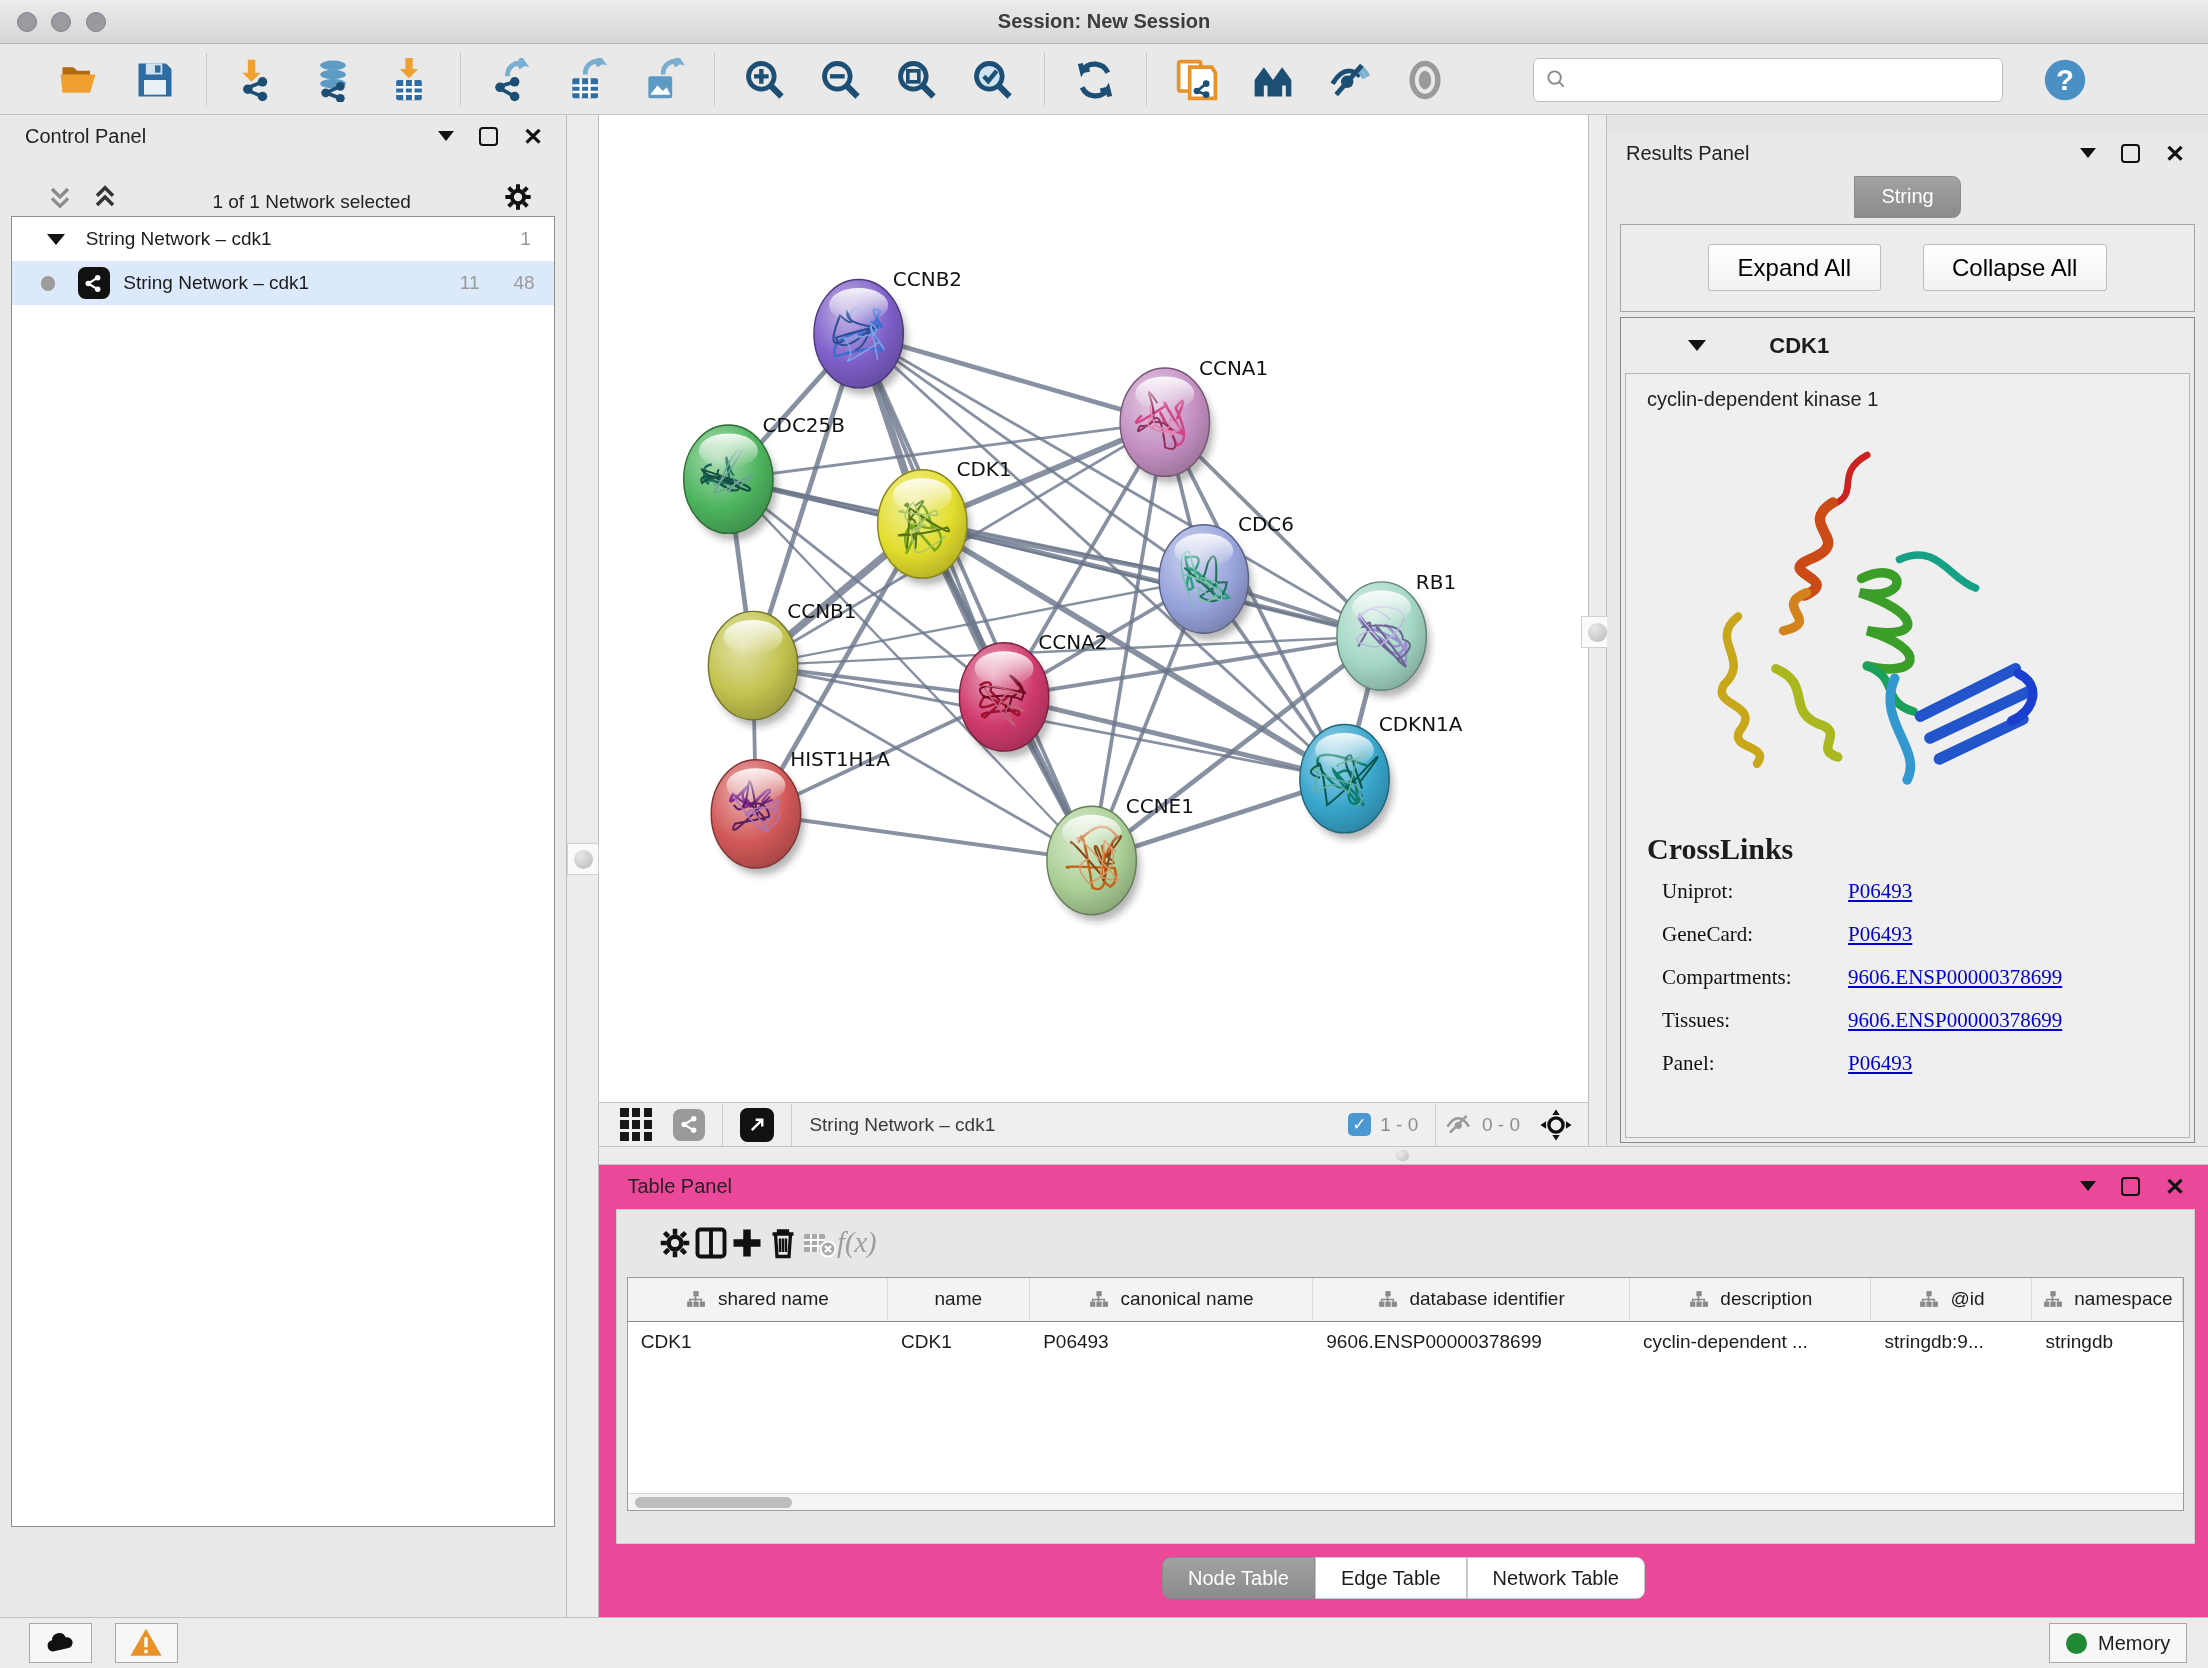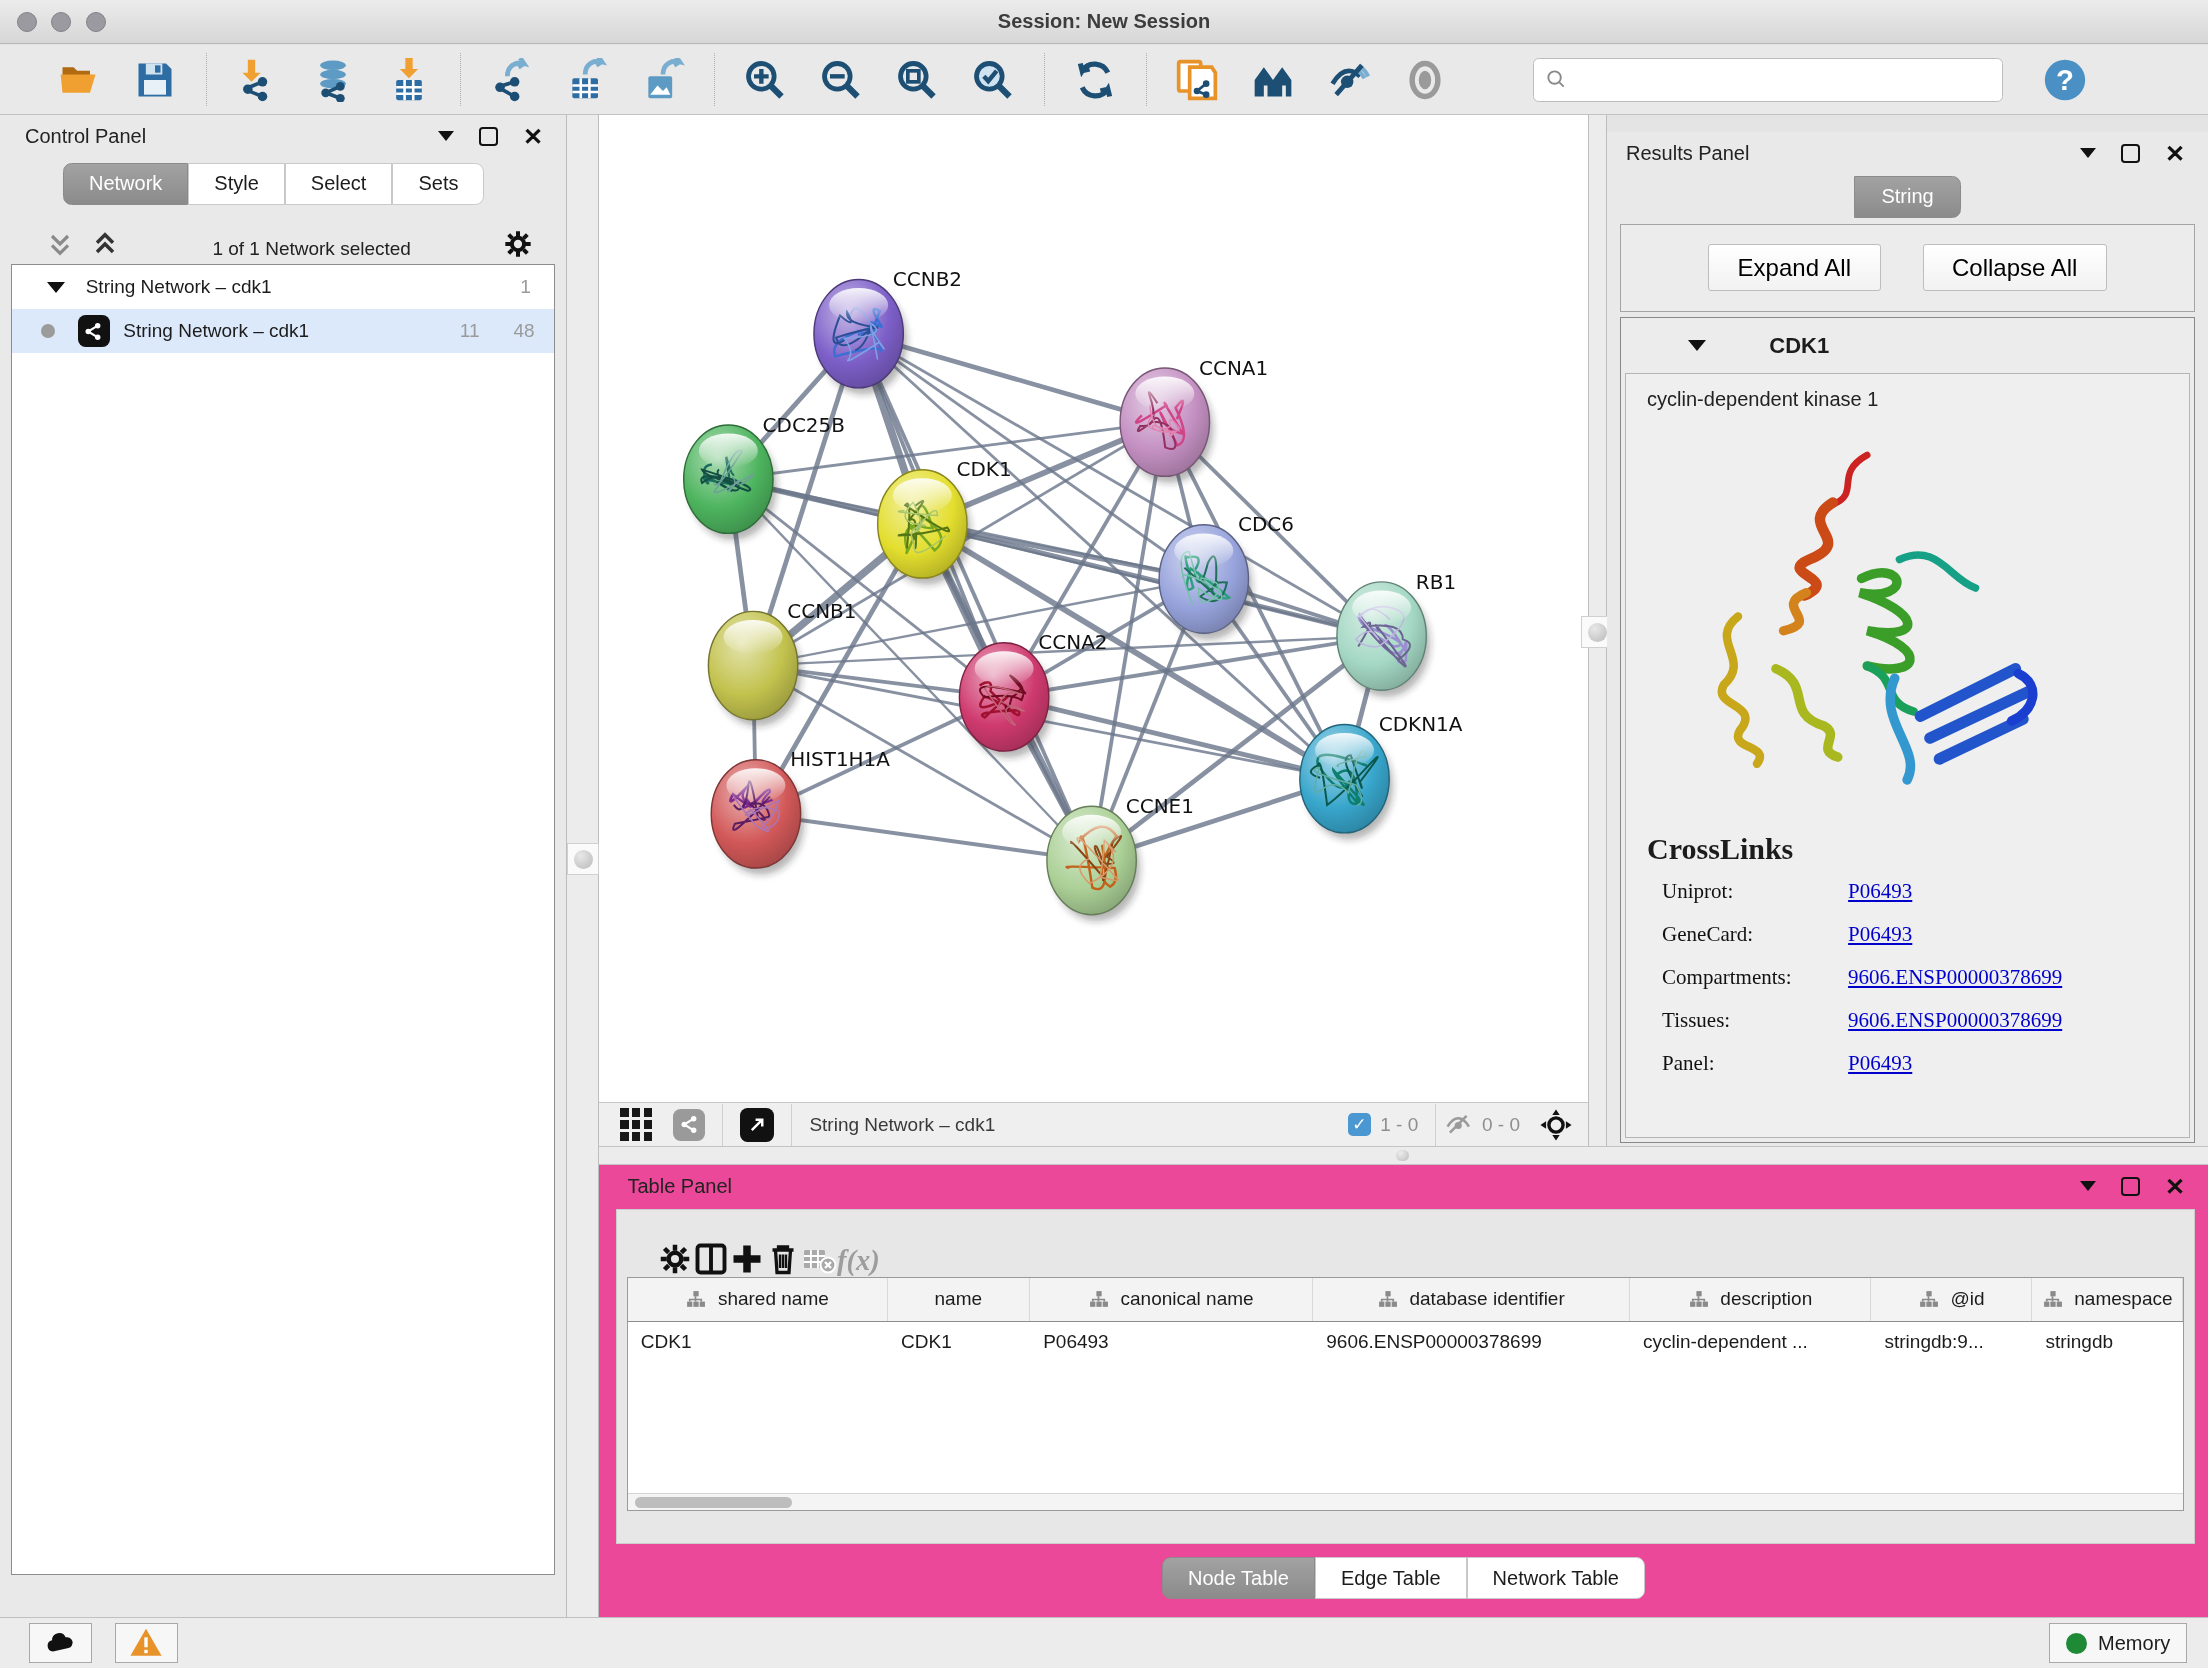--- a/index.html
+++ b/index.html
@@ -75,21 +75,21 @@
   #rp-desc { font-size:20px; color:#222; }
   #protein-img { margin:25px 0 0 34px; }
   #crosslinks { font-family:"Liberation Serif", serif; margin-top:32px; }
   #crosslinks h3 { font-size:30px; margin-bottom:13.3px; }
   .xl-row { display:flex; font-size:21px; margin:0 0 18px 15px; }
   .xl-label { width:186px; color:#111; }
   .xl-link { color:#0000cc; text-decoration:underline; }
   
   #table-panel { position:absolute; left:599px; top:1165px; width:1609px; height:452px; background:#ec4899; }
   #tp-box { margin:1.9px 13.3px 0 17px; border:1px solid #cdcdcd; background:#e7e7e7; height:335px; }
-  #tp-toolbar { height:67px; display:flex; align-items:flex-end; padding-left:40px;font-weight:bold; }
+  #tp-toolbar { height:67px; display:flex; align-items:center; padding-left:40px; }
   #tp-toolbar svg { width:36px; height:36px; }
   #fx { font-family:"Liberation Serif", serif; font-style:italic; font-size:28.5px; color:#9d9d9d; }
   #tp-table { background:#fff; border:1.9px solid #9a9a9a; margin:0 9.5px; height:234px; overflow:hidden; position:relative; }
   #tp-head { display:flex; background:#f3f3f3; border-bottom:1.9px solid #8d8d8d; height:44px; }
   .th { display:flex; align-items:center; justify-content:center; gap:11.4px; font-size:19px; border-right:1px solid #d9d9d9; overflow:hidden; white-space:nowrap; }
   #tp-row { display:flex; height:40px; align-items:center; }
   .td { font-size:19px; padding-left:13.3px; overflow:hidden; white-space:nowrap; }
   #tp-hscroll { position:absolute; bottom:0; left:0; right:0; height:17px; background:#f4f4f4; border-top:1px solid #d5d5d5; }
   #tp-thumb { position:absolute; left:7.6px; top:2.9px; width:157px; height:11.4px; background:#bdbdbd; border-radius:5.7px; }
   #tp-tabs { display:flex; justify-content:center; margin-top:13.3px; }
@@ -294,26 +294,20 @@
 
 <div id="control-panel">
   <div class="panel-hdr" style="padding-left:25px">
     <span>Control Panel</span>
     <span class="hdr-icons">
       <span class="hdr-tri"></span>
       <span class="hdr-sq"></span>
       <span class="hdr-x">✕</span>
     </span>
   </div>
-  <div id="cp-tabs">
-      <div class="tab first active">Network</div>
-      <div class="tab">Style</div>
-      <div class="tab">Select</div>
-      <div class="tab last">Sets</div>
-    </div>
   <div id="cp-statusrow">
     <svg width="32" height="32" viewBox="0 0 24 24" style="margin-left:23px">
         <path d="M6 6l6 6 6-6M6 13l6 6 6-6" stroke="#8a8a8a" stroke-width="2.4" fill="none"></path>
       </svg>
     <svg width="32" height="32" viewBox="0 0 24 24" style="margin-left:13.3px">
         <path d="M6 18l6-6 6 6M6 11l6-6 6 6" stroke="#333" stroke-width="2.6" fill="none"></path>
       </svg>
     <span id="cp-status">1 of 1 Network selected</span>
     <svg width="32" height="32" viewBox="0 0 24 24" style="margin-right:15px">
         <circle cx="12" cy="12" r="4.6" fill="none" stroke="#111" stroke-width="3"></circle>

